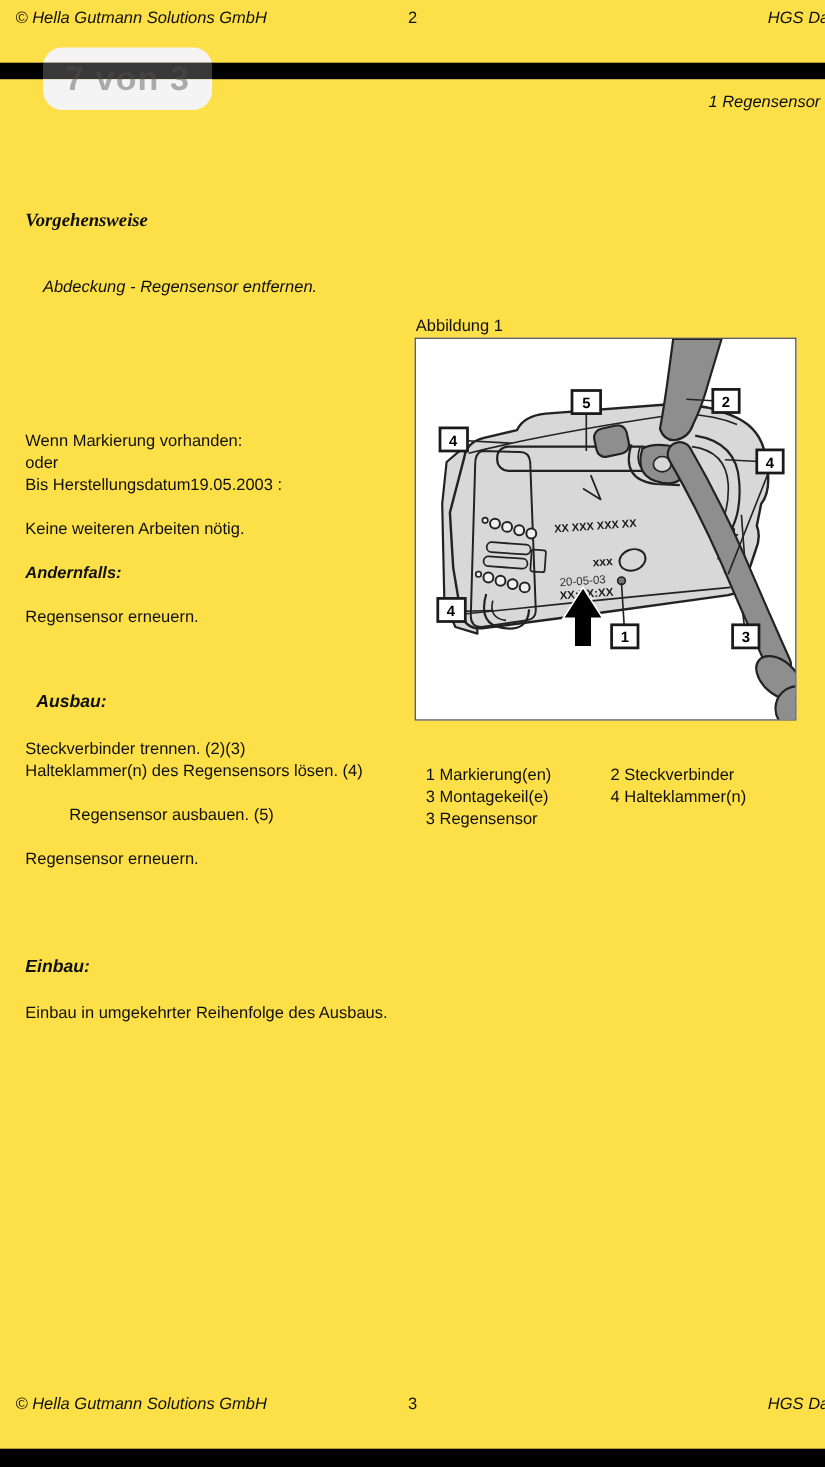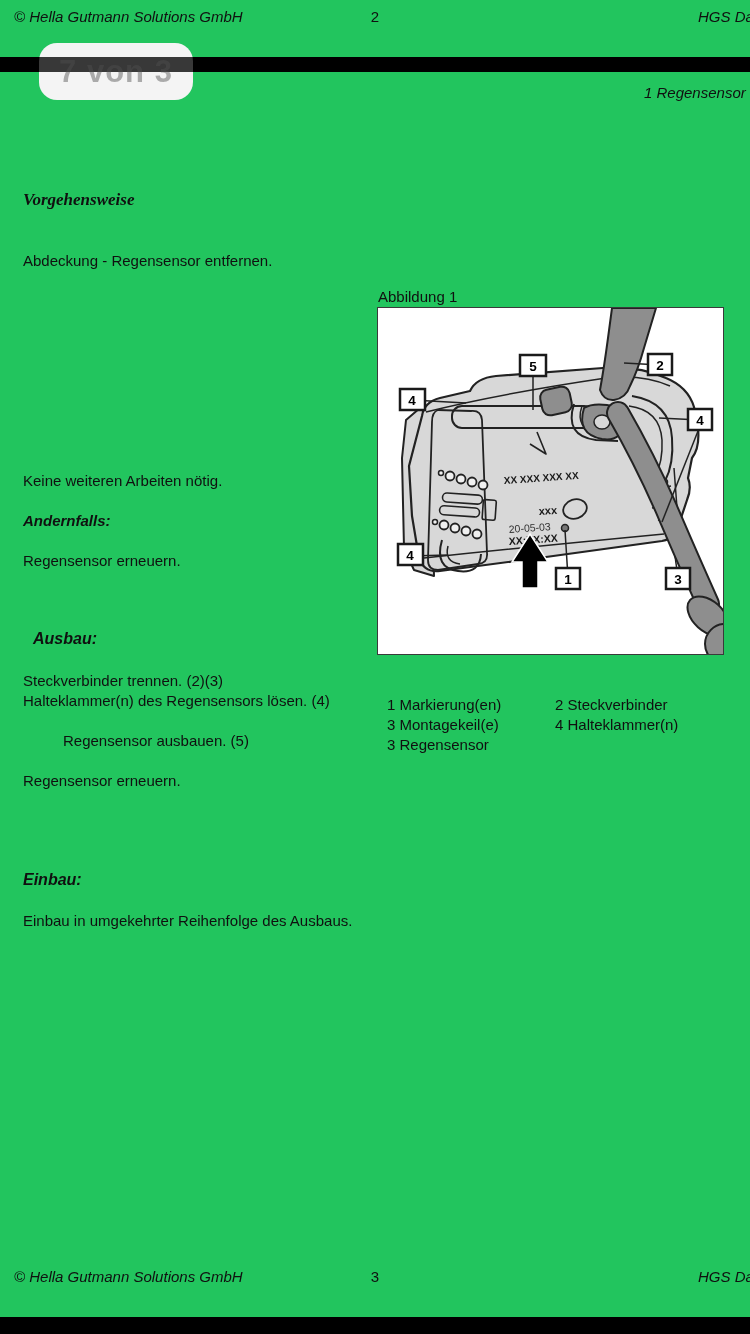--- a/index.html
+++ b/index.html
@@ -1,16 +1,16 @@
 <!DOCTYPE html>
 <html><head>
 <meta charset="utf-8">
 <style>
   html,body{margin:0;padding:0;background:#fff;}
-  .page{position:relative;width:750px;height:1334px;background:#22c55e;overflow:hidden;
+  .page{position:relative;width:750px;height:1334px;background:#fde047;overflow:hidden;
         font-family:"Liberation Sans", sans-serif;color:#111;}
   .abs{position:absolute;}
   .meta{font-style:italic;font-size:15px;color:#101010;white-space:nowrap;}
   .pagenum{font-size:15px;color:#101010;}
   .bar{position:absolute;left:0;width:750px;background:#000;}
   .badge{position:absolute;left:39px;top:43px;width:154px;height:57px;border-radius:18px;
          overflow:hidden;}
   .badge .seg1{height:14px;background:#f4f4f4;}
   .badge .seg2{height:15px;background:#383838;}
   .badge .seg3{height:28px;background:#f4f4f4;}
@@ -39,21 +39,24 @@
   <div class="badge">
     <div class="seg1"></div>
     <div class="seg2"></div>
     <div class="seg3"></div>
     <div class="lbl">7 von 3</div>
   </div>
 
   <div class="abs meta" style="left:644px;top:84px;">1  Regensensor</div>
 
   <div class="abs h-bi" style="left:23px;top:190px;font-size:17px;font-family:Liberation Serif, serif;">Vorgehensweise</div>
-  <div class="abs bodytext" style="left:23px;top:251px;">Abdeckung - Regensensor entfernen.</div>
+  <div class="abs bodytext" style="left:39px;top:251px;font-style:italic;">Abdeckung - Regensensor entfernen.</div>
+  <div class="abs bodytext" style="left:23px;top:391px;">Wenn Markierung vorhanden:
+oder
+Bis Herstellungsdatum19.05.2003 :</div>
   <div class="abs bodytext" style="left:23px;top:471px;">Keine weiteren Arbeiten nötig.</div>
   <div class="abs h-bi" style="left:23px;top:512px;font-size:15px;">Andernfalls:</div>
   <div class="abs bodytext" style="left:23px;top:551px;">Regensensor erneuern.</div>
   <div class="abs h-bi" style="left:33px;top:630px;font-size:16px;">Ausbau:</div>
   <div class="abs bodytext" style="left:23px;top:671px;">Steckverbinder trennen. (2)(3)
 Halteklammer(n) des Regensensors lösen. (4)</div>
   <div class="abs bodytext" style="left:23px;top:731px;margin-left:40px;">Regensensor ausbauen. (5)</div>
   <div class="abs bodytext" style="left:23px;top:771px;">Regensensor erneuern.</div>
   <div class="abs h-bi" style="left:23px;top:871px;font-size:16px;">Einbau:</div>
   <div class="abs bodytext" style="left:23px;top:911px;">Einbau in umgekehrter Reihenfolge des Ausbaus.</div>

